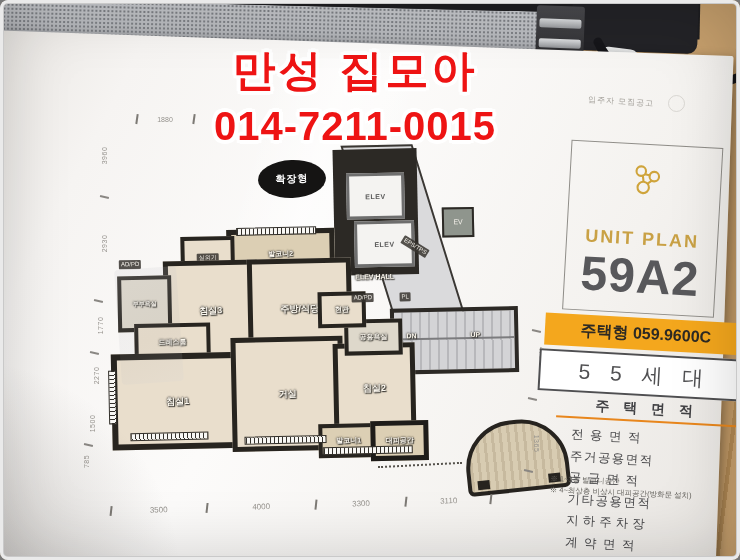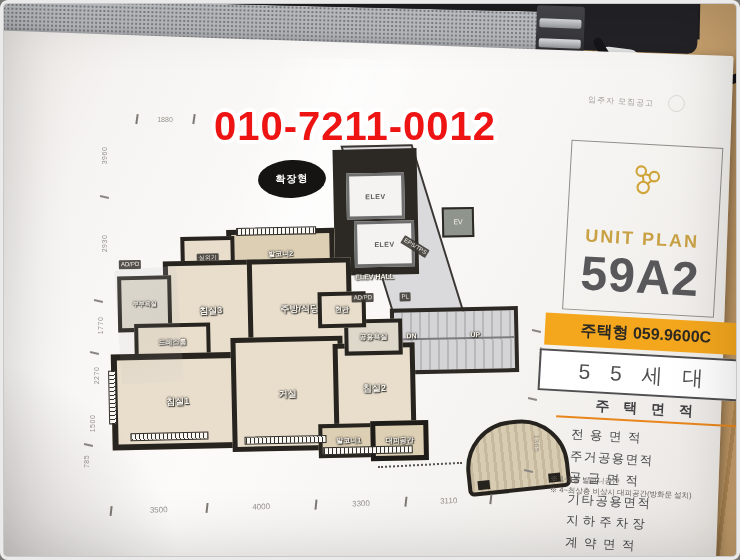--- a/index.html
+++ b/index.html
@@ -268,18 +268,19 @@
       </li>
       <li>주거공용면적</li>
       <li>공 급 면 적</li>
       <li>기타공용면적</li>
       <li style="letter-spacing:4px;">지하주차장</li>
       <li>계 약 면 적</li>
     </ul>
     <div class="rule" style="top:424px;"></div>
   </div>
 
-  <div class="abs ovl ovl2">010-7211-0012</div>
+  <div class="abs ovl ovl1">만성 집모아</div>
+  <div class="abs ovl ovl2">014-7211-0015</div>
 
   <div class="abs shade-bl" style="z-index:6;"></div>
   <div class="abs vignette"></div>
   <div class="abs frame"></div>
 </div>
 
 </body></html>

